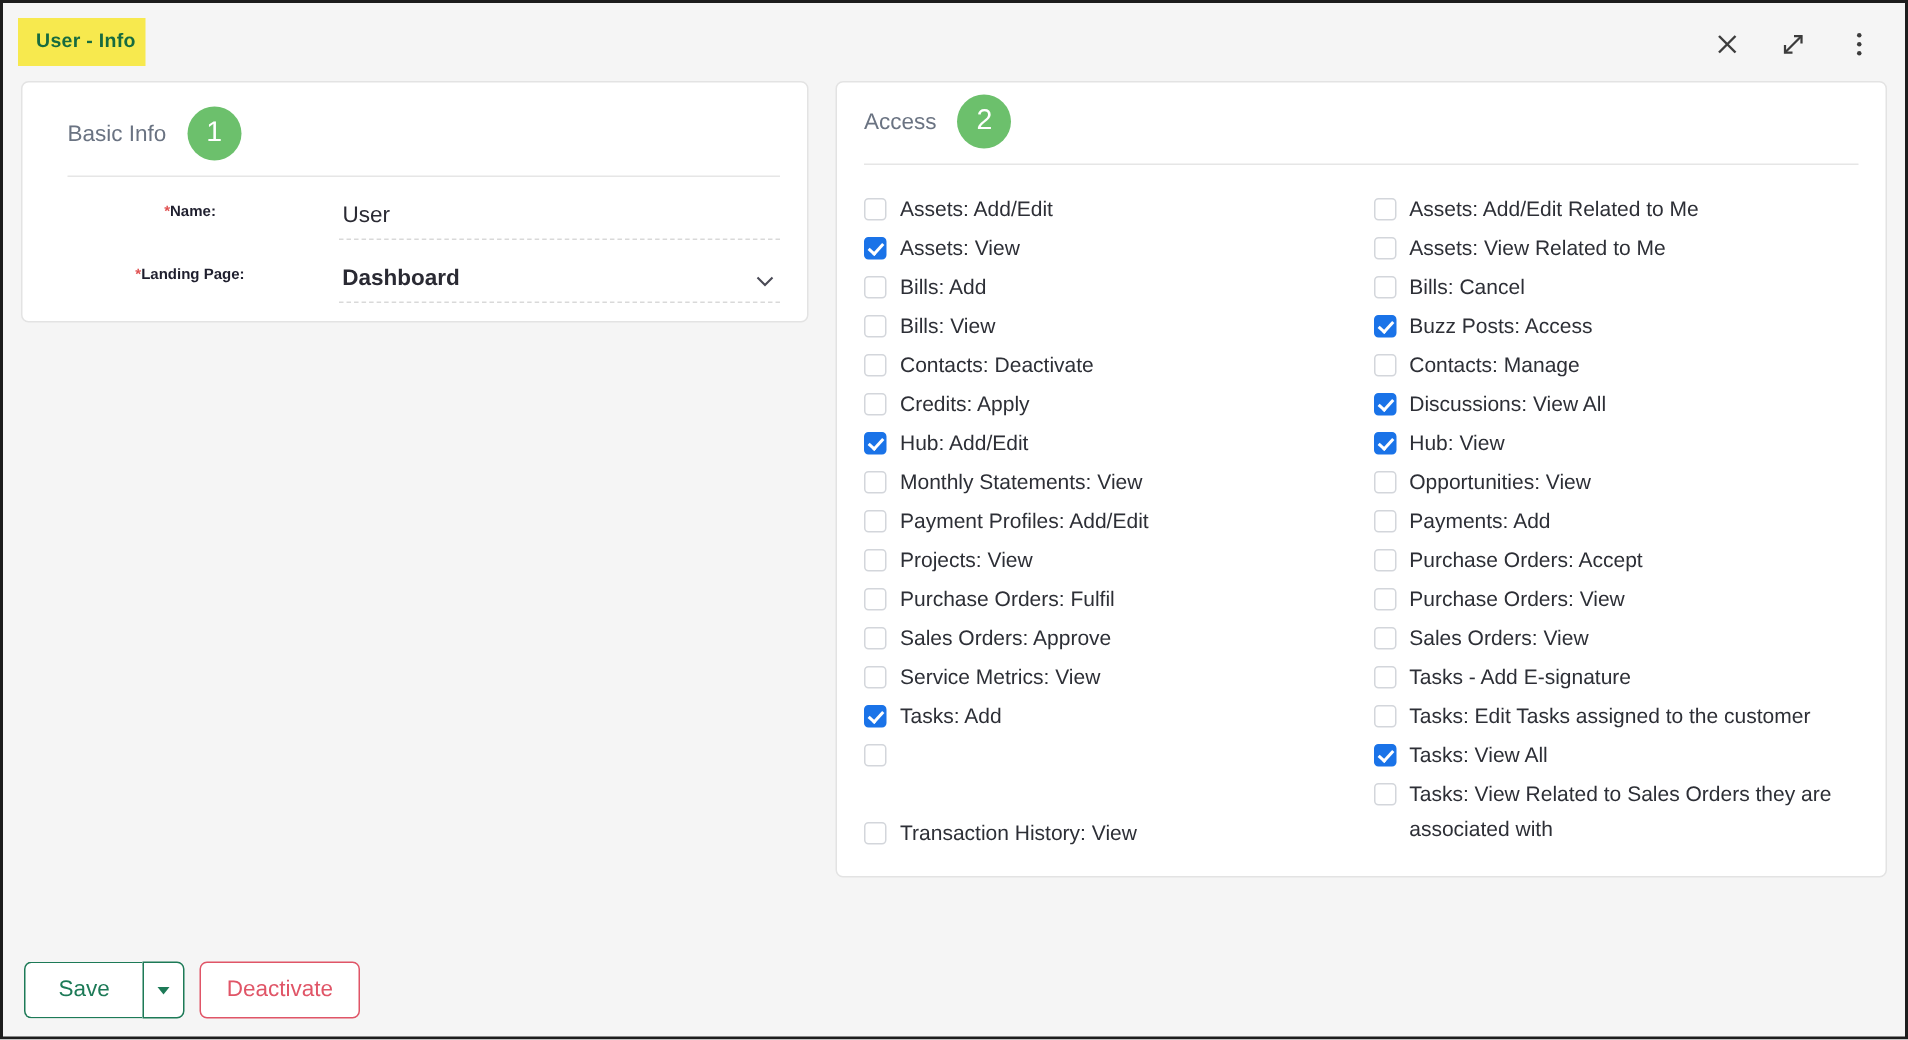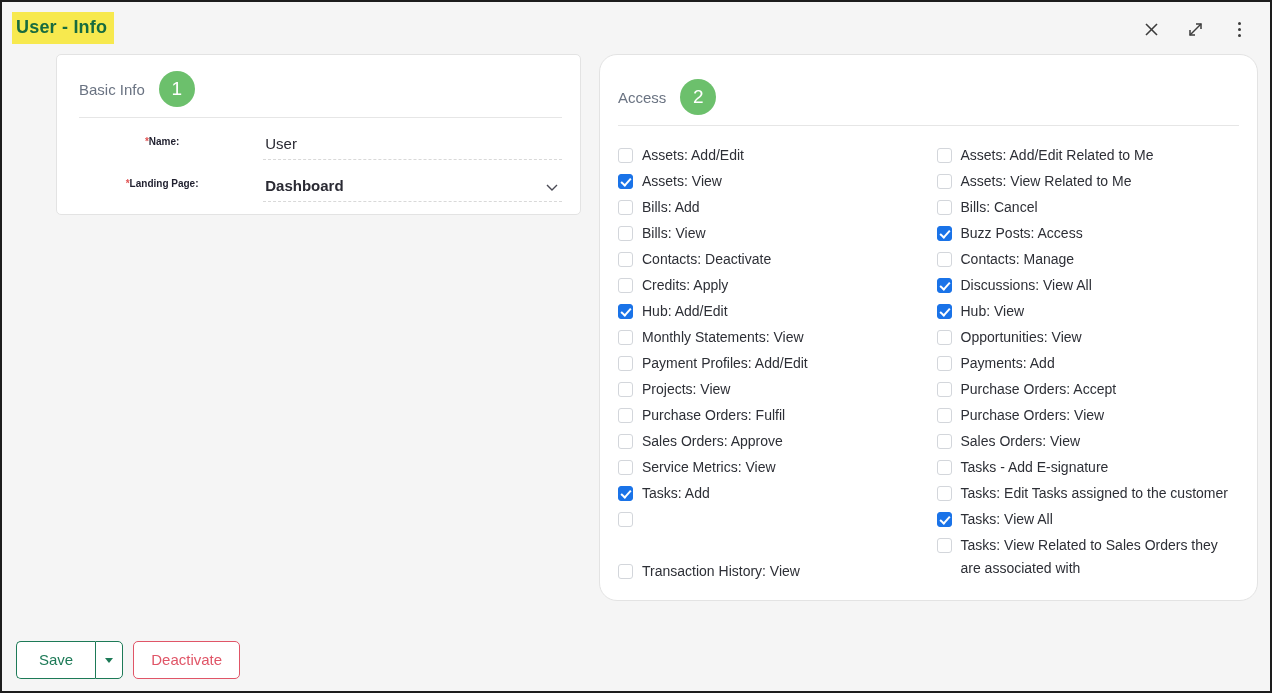--- a/index.html
+++ b/index.html
@@ -21,23 +21,23 @@
   .titlebar {
     position: relative;
     height: 52px;
     background: #f5f5f5;
   }
   .title-text {
     position: absolute;
     left: 10px; top: 10px;
     background: #f7e94e;
     color: #176b3f;
-    font-size: 18px;
+    font-size: 13px;
     font-weight: bold;
-    padding: 2px 7px 4px 4px;
+    padding: 2px 7px 4px 12px;
     line-height: 26px;
     letter-spacing: 0.2px;
   }
   .win-actions {
     position: absolute;
     right: 18px; top: 14px;
     display: flex;
     align-items: center;
     gap: 18px;
   }
@@ -57,22 +57,22 @@
     padding: 0 12px;
     display: flex;
     gap: 18px;
     align-items: flex-start;
   }
   .panel {
     background: #ffffff;
     border: 1px solid #e3e3e3;
     border-radius: 5px;
   }
-  .panel-left  { width: 525px; padding: 16px 18px 12px 22px; margin-left: 42px; }
-  .panel-right { width: 705px; padding: 24px 18px 14px 18px; border-radius: 18px; }
+  .panel-left  { width: 525px; padding: 16px 18px 12px 30px; }
+  .panel-right { width: 705px; padding: 8px 18px 14px 18px; }
 
   .panel-head {
     display: flex;
     align-items: center;
     gap: 14px;
     padding-bottom: 10px;
     border-bottom: 1px solid #e6e6e6;
     margin-bottom: 6px;
   }
   .panel-title {

